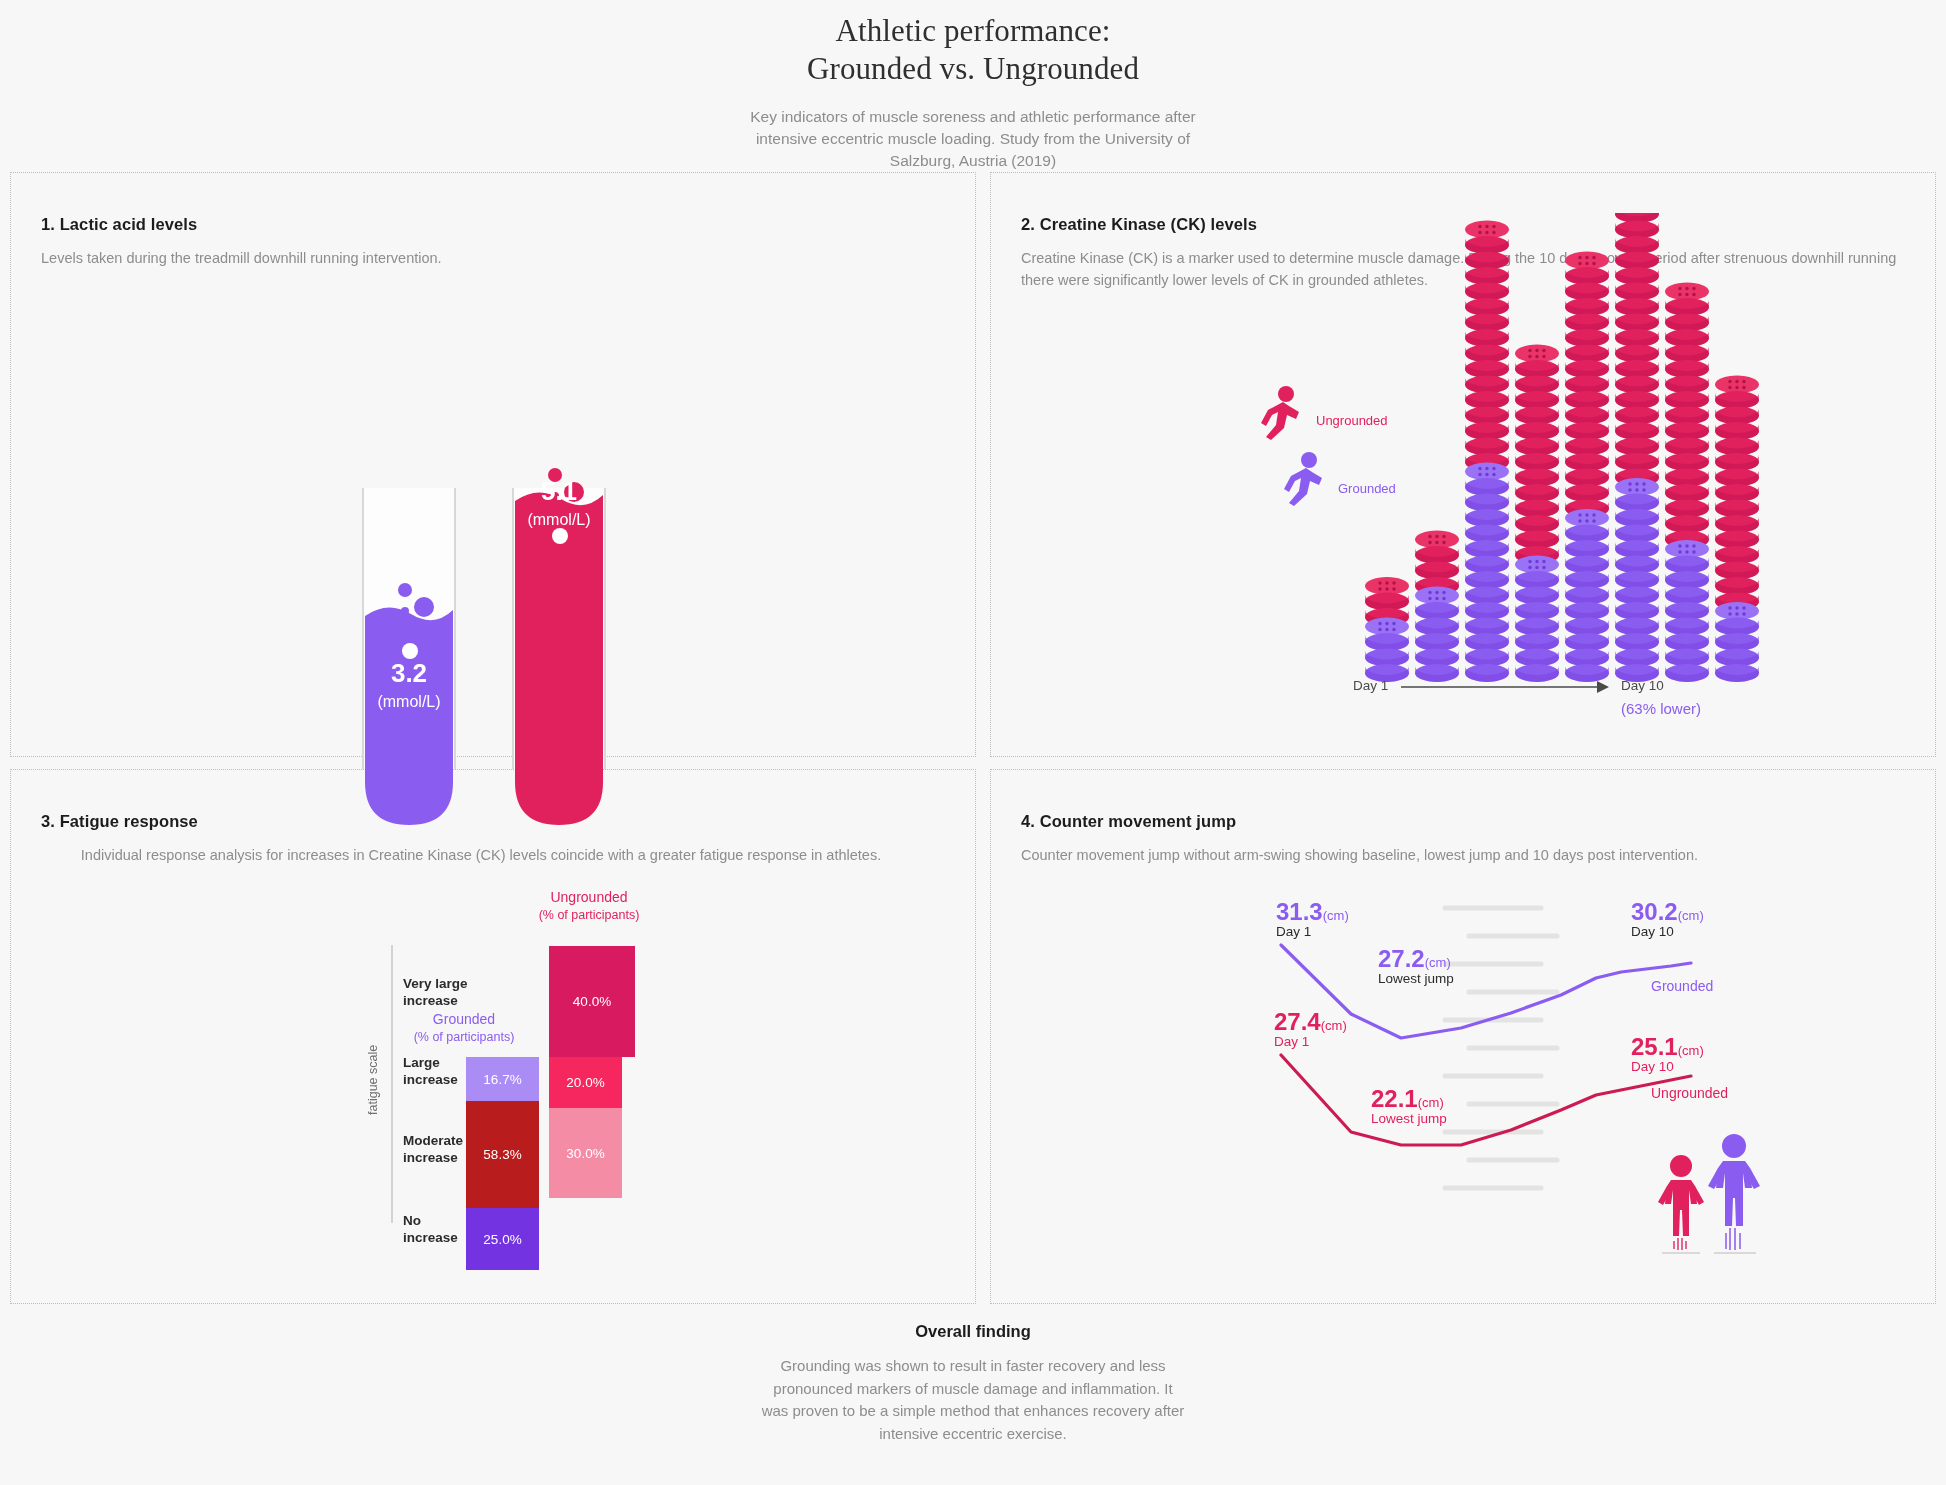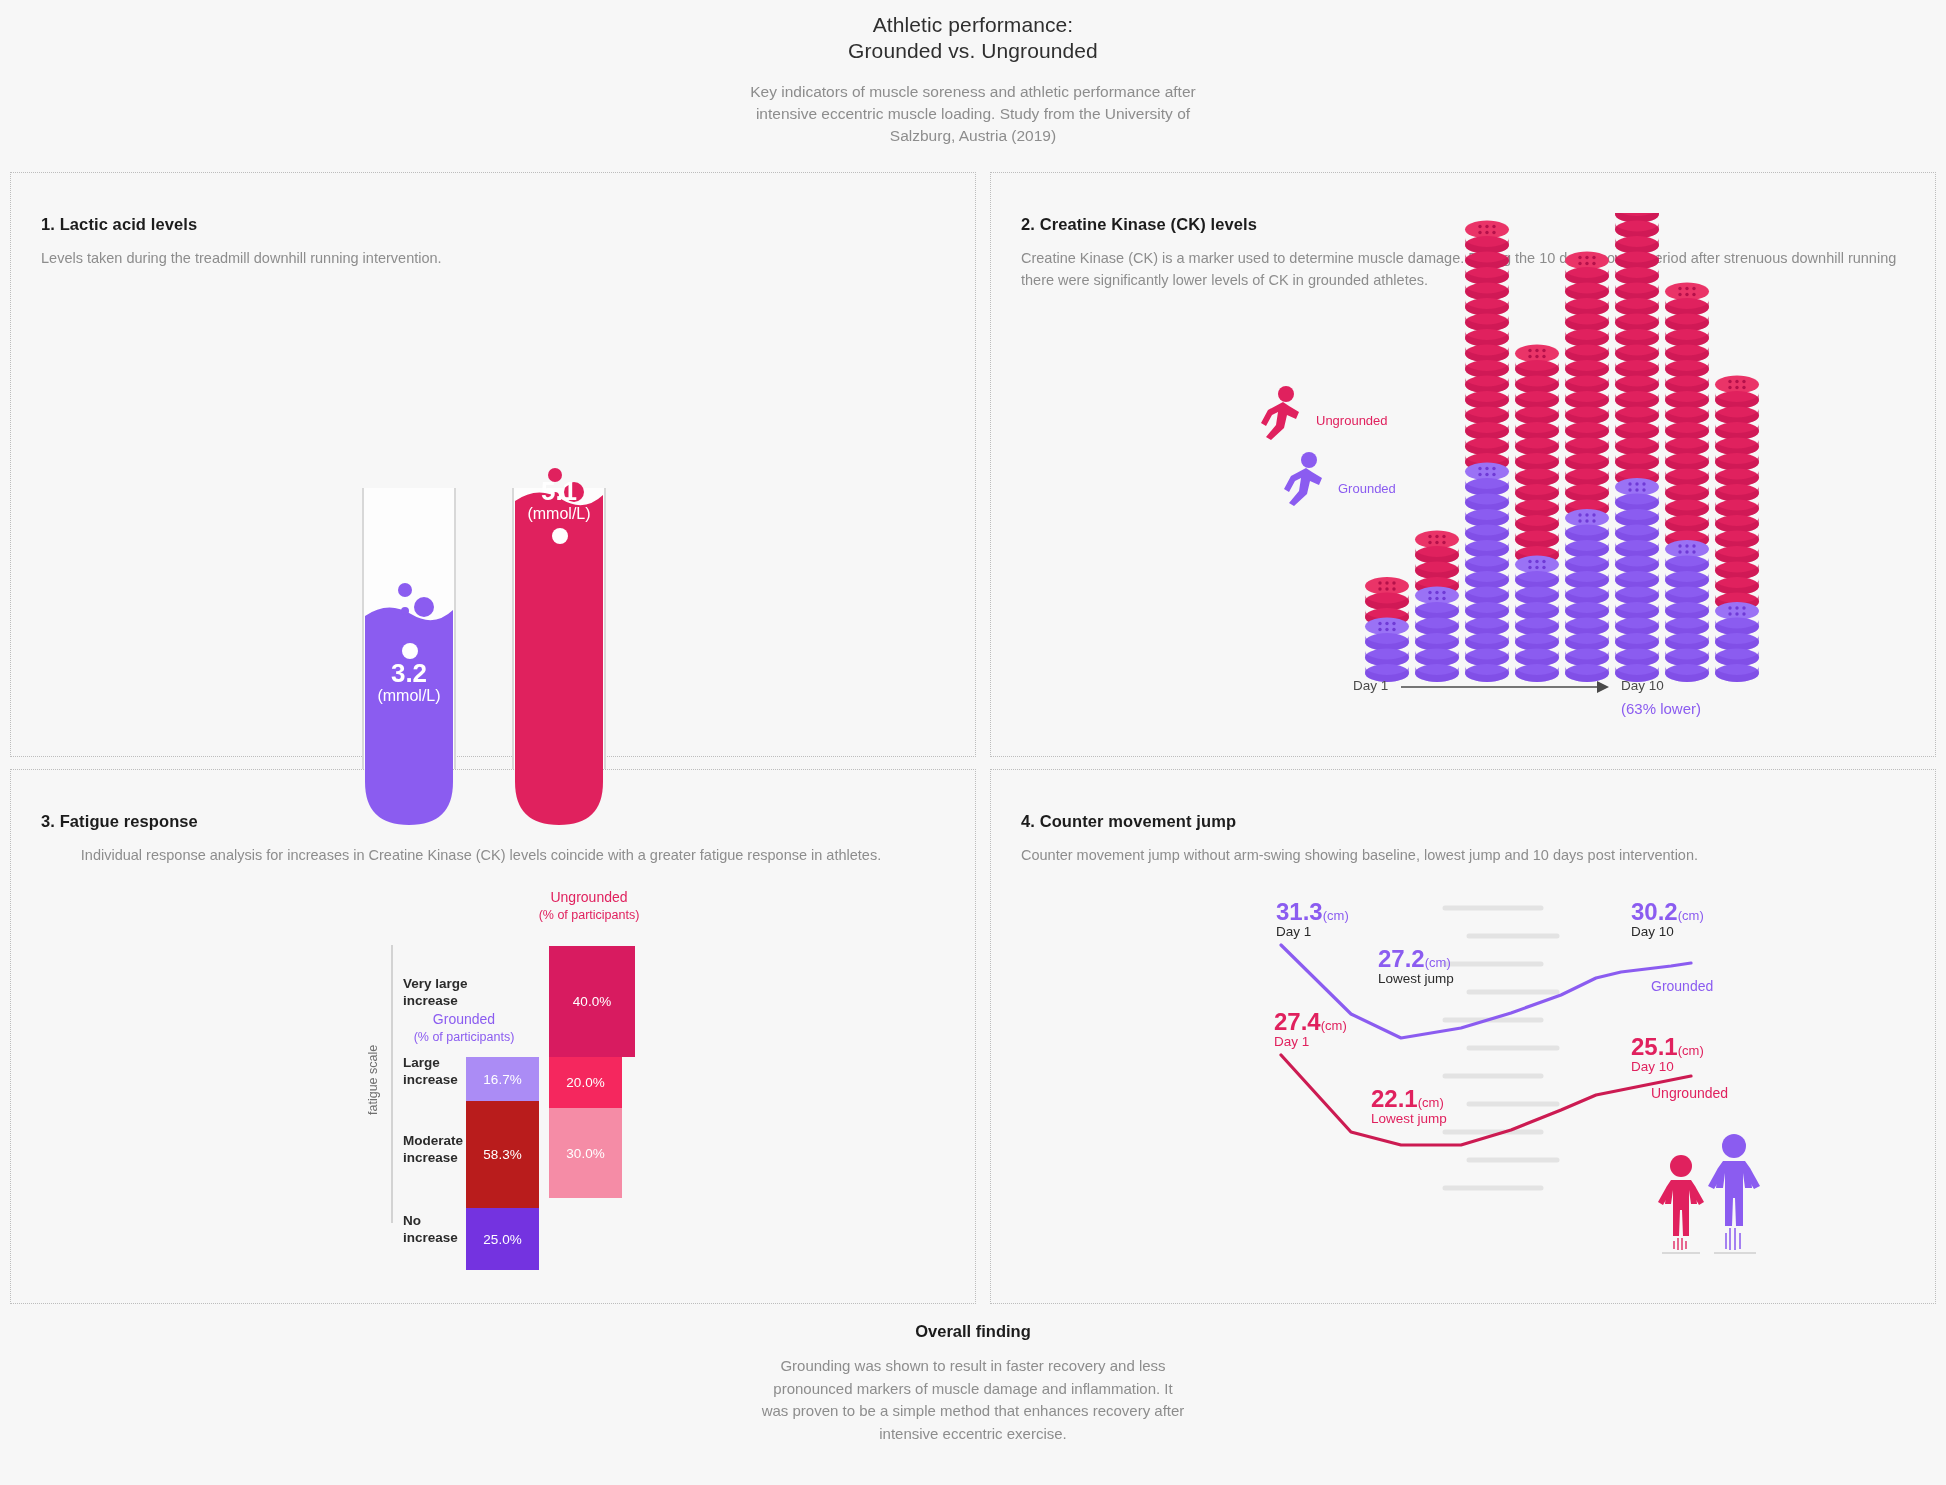--- a/index.html
+++ b/index.html
@@ -6,22 +6,22 @@
   body{
     width:1946px;height:1485px;
     background:#f7f7f7;
     font-family:"Liberation Sans","DejaVu Sans",sans-serif;
     color:#2b2b2b;
     overflow:hidden;
     position:relative;
   }
   .hdr{width:100%;text-align:center;padding-top:12px;}
   .hdr h1{
-    font-size:21px;font-weight:400;line-height:1.22;margin:0;
-    color:#2f2f2f;letter-spacing:.1px;
+    font-size:31px;font-weight:400;line-height:1.22;margin:0;
+    color:#2f2f2f;letter-spacing:.1px;font-family:Liberation Serif, serif;
   }
   .hdr .sub{
     margin:18px auto 0;width:470px;
     font-size:15.5px;line-height:1.42;color:#8d8d8d;font-weight:400;
   }
 
   .grid{
     position:absolute;left:10px;top:172px;
     width:1926px;
     display:grid;
@@ -61,21 +61,21 @@
   }
   .tube-label{
     position:absolute;width:220px;left:50%;transform:translateX(-50%);
     text-align:center;font-size:13.5px;font-weight:400;
   }
   .tube-val{
     position:absolute;left:50%;transform:translateX(-50%);
     text-align:center;color:#fff;z-index:4;width:140px;
   }
   .tube-val .big{font-size:26px;font-weight:700;line-height:1.05;display:block;}
-  .tube-val .unit{font-size:16px;font-weight:400;display:block;margin-top:0;}
+  .tube-val .unit{font-size:16px;font-weight:400;display:block;margin-top:6px;}
 
   
   .ck-area{position:absolute;left:0;top:0;width:100%;height:100%;}
   .leg-txt{position:absolute;font-size:13px;}
   .axis-txt{position:absolute;font-size:13.5px;color:#4a4a4a;}
   .axis-sub{position:absolute;font-size:15px;color:#8b5cf0;}
 
   
   .fat{position:absolute;left:0;top:0;width:100%;height:100%;}
   .fat-axis{position:absolute;background:#d3d3d3;width:1.5px;}

